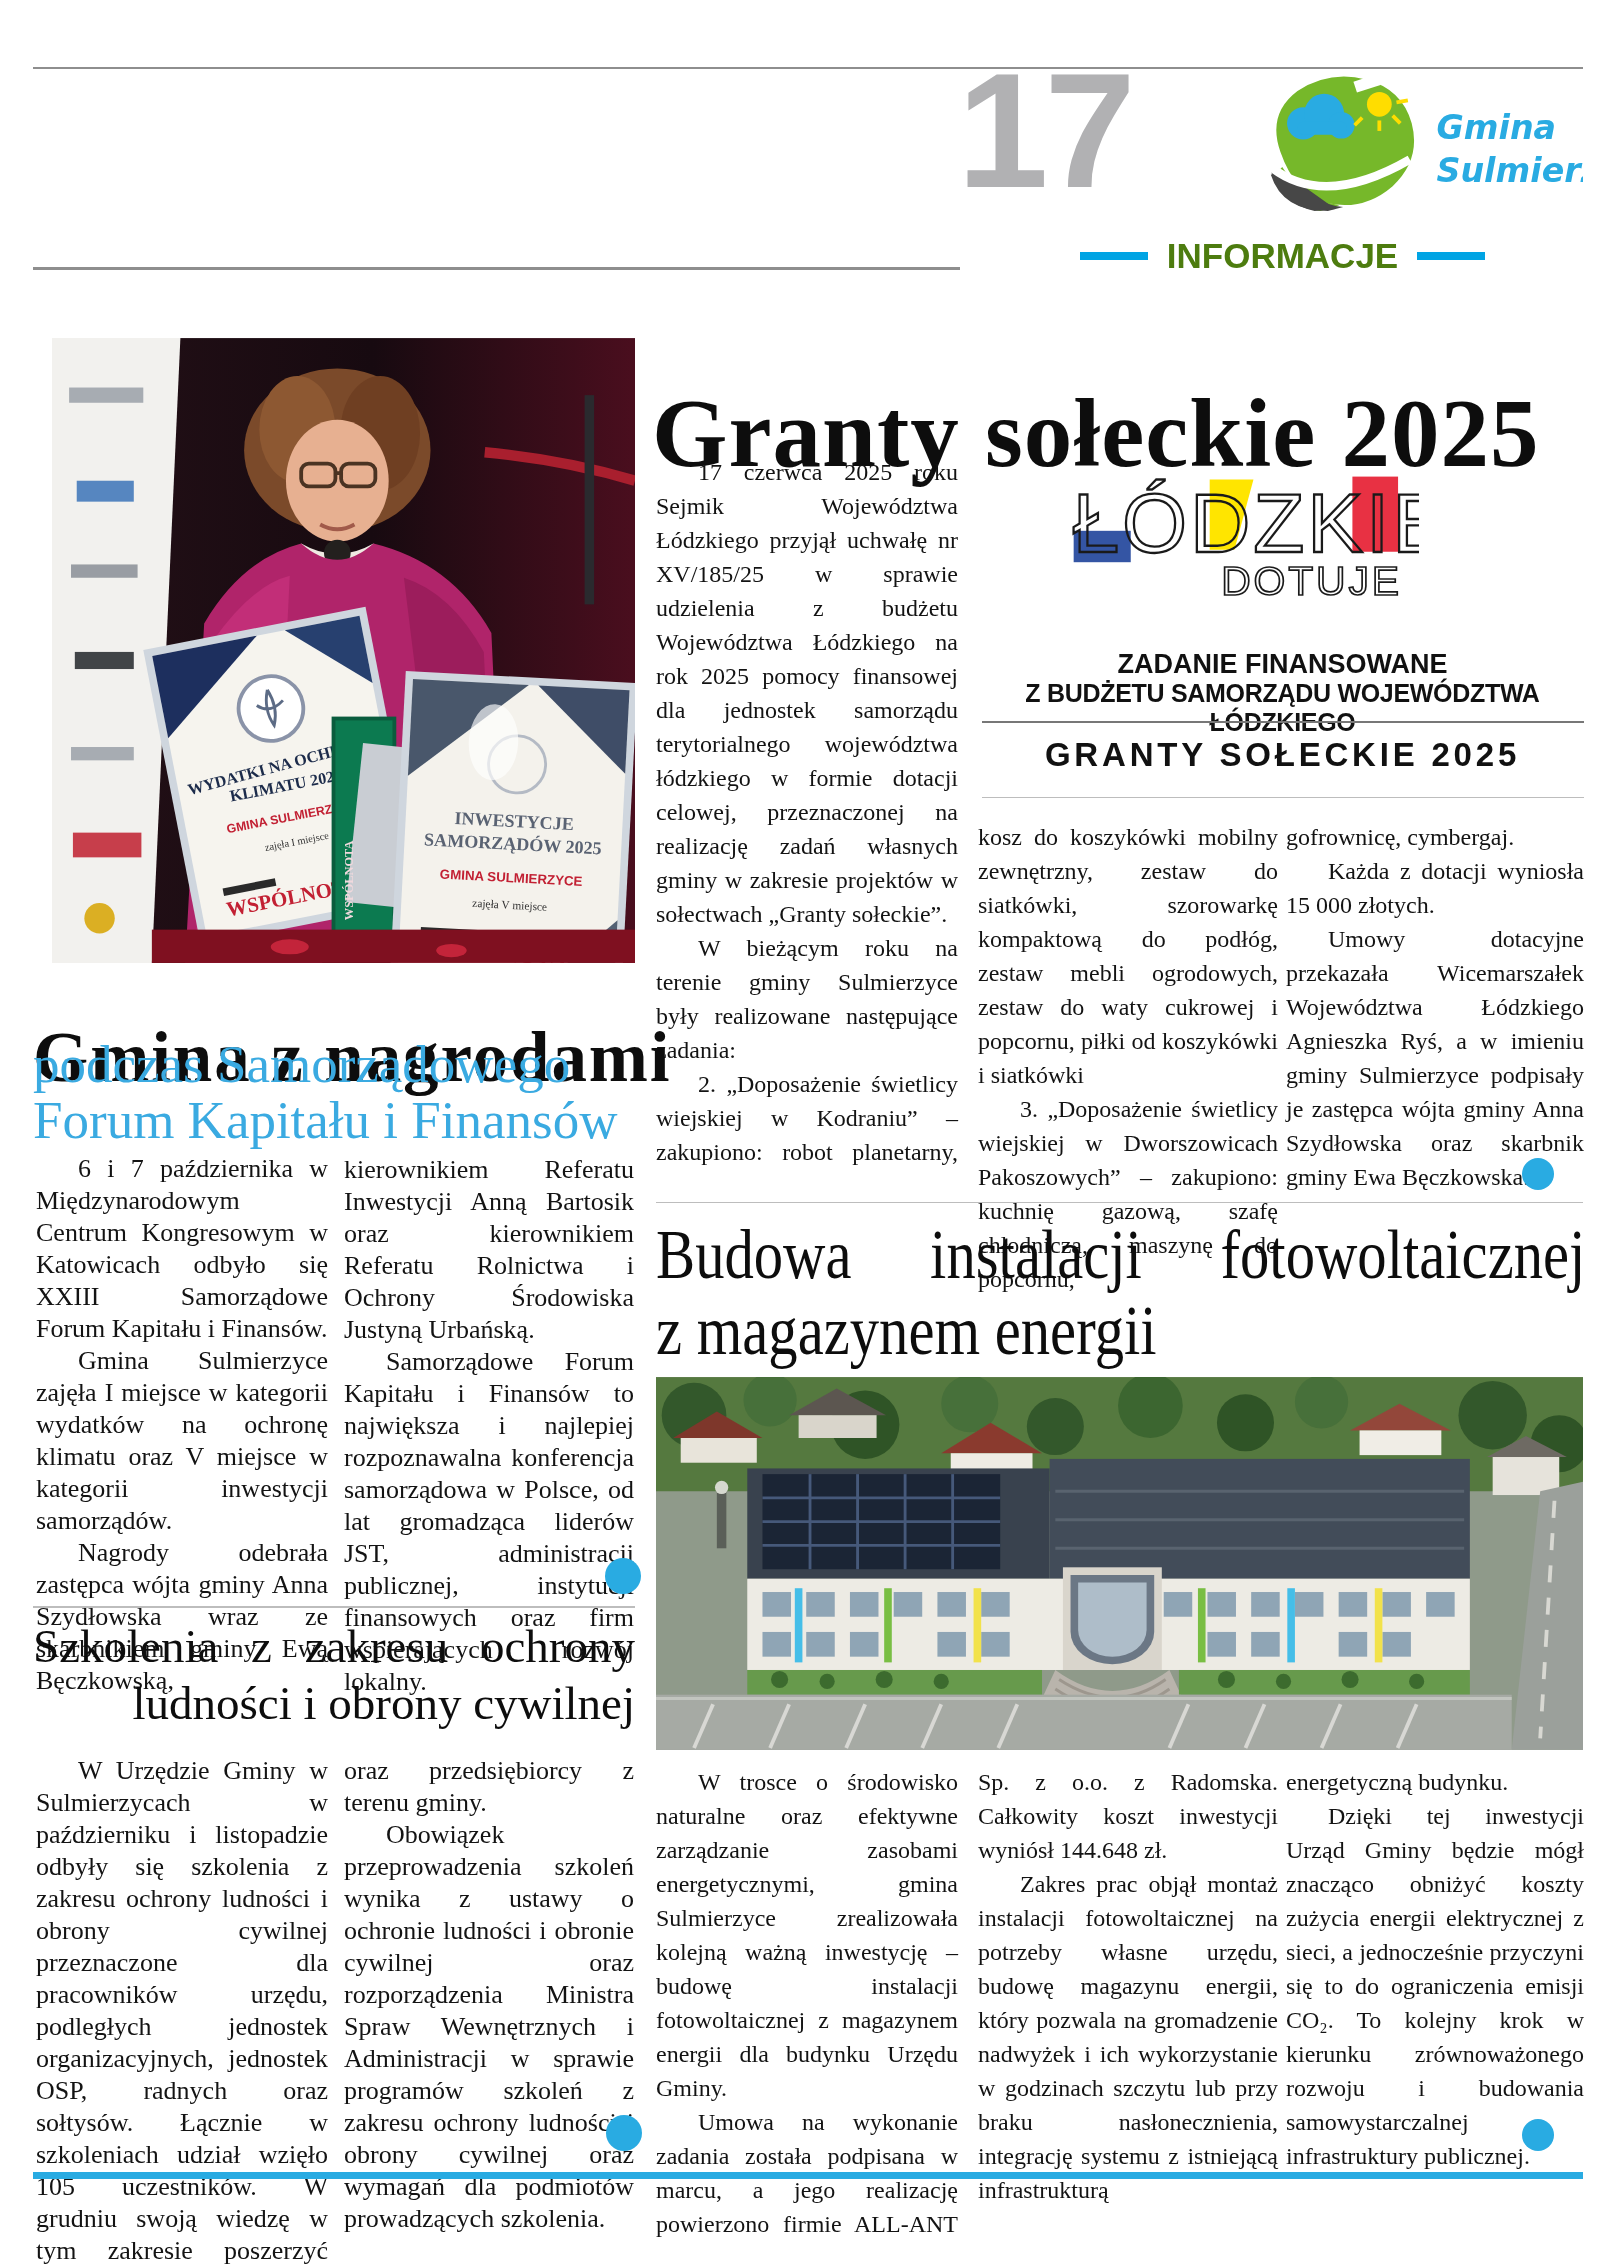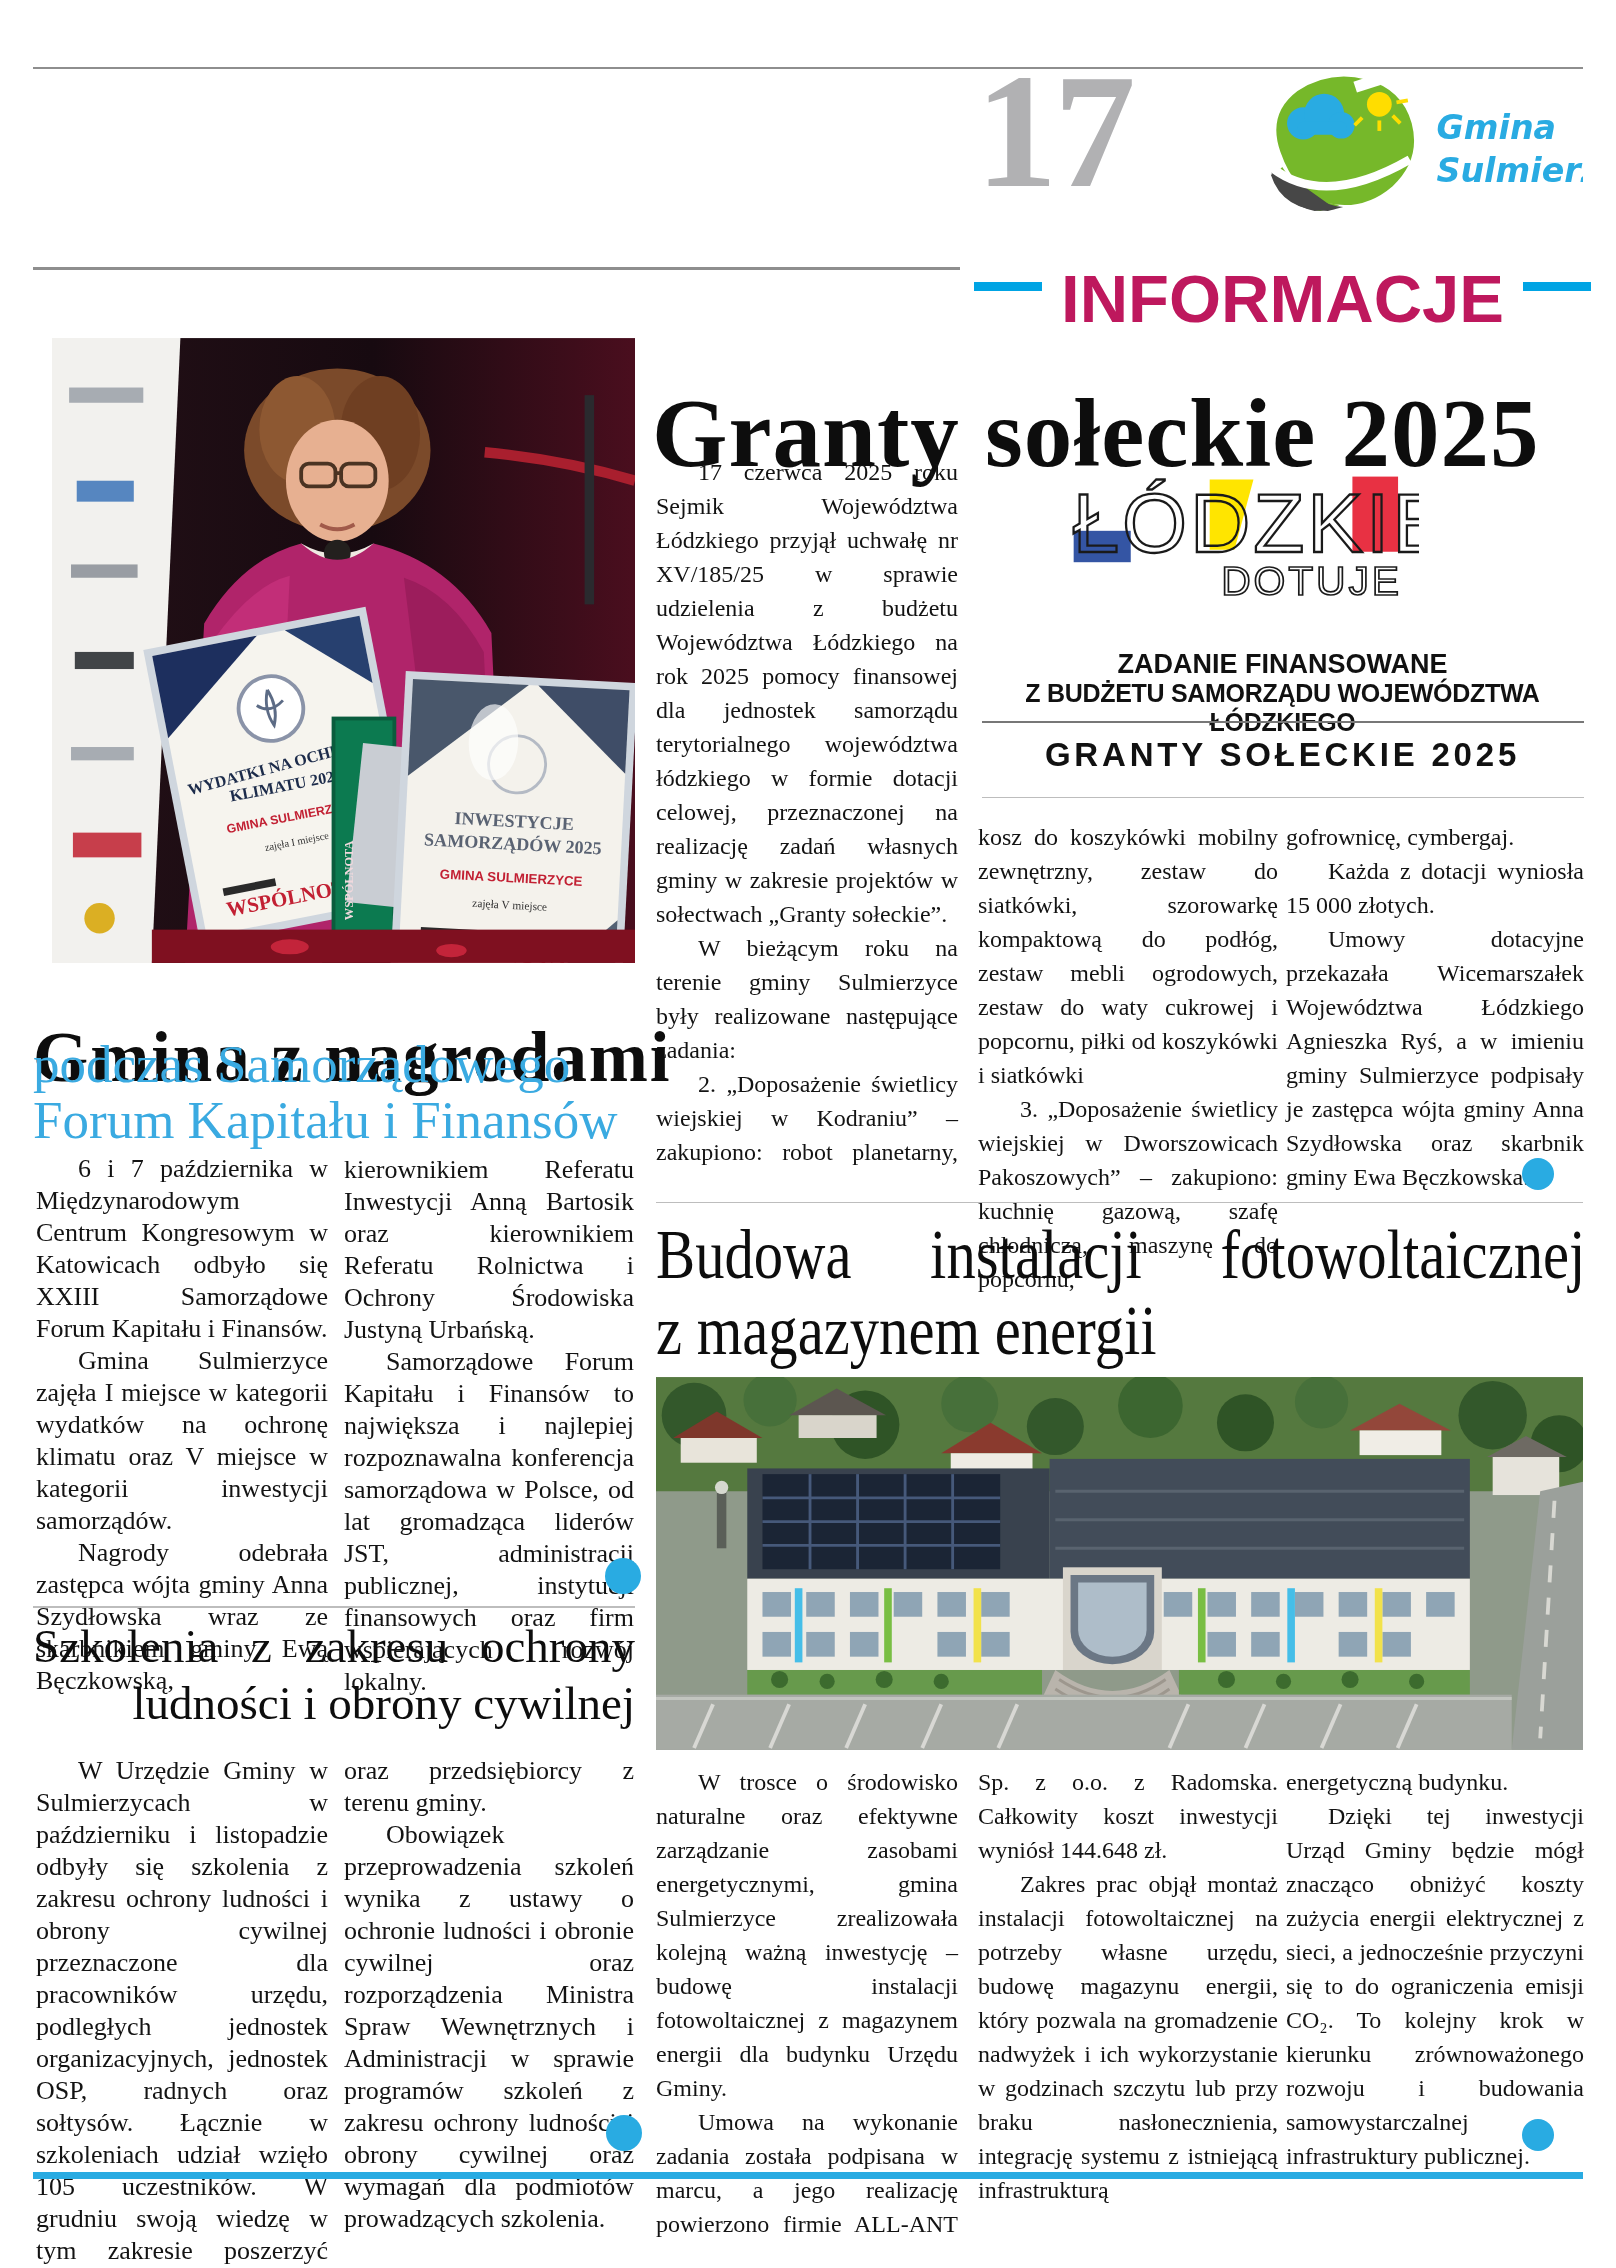--- a/index.html
+++ b/index.html
@@ -4,26 +4,26 @@
 <style>
   html,body{margin:0;padding:0;background:#e8e8e8;}
   .page{position:relative;width:1617px;height:2268px;background:#ffffff;margin:0 auto;
         font-family:"Liberation Serif",serif;overflow:hidden;}
   .abs{position:absolute;}
   .rule{position:absolute;background:#8e8e8e;}
   .rule-light{background:#bdbdbd;}
 
   
   .page-number{position:absolute;left:818px;top:49px;width:314px;text-align:right;
-    font-family:Liberation Serif, serif;font-weight:bold;font-size:164px;line-height:1;
+    font-family:Liberation Sans, sans-serif;font-weight:bold;font-size:164px;line-height:1;
     color:#b1b1b3;letter-spacing:-3.8px;}
   .informacje{position:absolute;left:980px;top:236px;width:605px;display:flex;align-items:center;
     justify-content:center;gap:19px;}
-  .informacje .lbl{font-family:"Liberation Sans",sans-serif;font-weight:bold;font-size:67px;
-    color:#be185d;letter-spacing:0px;margin-top:24px;}
+  .informacje .lbl{font-family:"Liberation Sans",sans-serif;font-weight:bold;font-size:35px;
+    color:#4d7c0f;letter-spacing:0px;}
   .informacje .dash{width:68px;height:8.6px;background:#00a4e4;flex:0 0 auto;}
 
   
   .h-serif{position:absolute;font-family:"Liberation Serif",serif;color:#0d0d0d;line-height:1;}
   .granty-title{left:652px;top:320px;width:937px;font-size:97px;letter-spacing:1px;white-space:nowrap;}
   .nagrody-title{left:33px;top:963px;width:609px;font-size:71px;letter-spacing:1.9px;white-space:nowrap;}
   .nagrody-sub{left:33px;top:1037px;width:613px;font-size:53px;line-height:1.05;color:#3aaae1;}
   .szk-line{left:33px;width:602px;font-size:47px;text-align:right;}
   .szk-l1{top:1623px;text-align:justify;text-align-last:justify;}
   .szk-l2{top:1680px;}

